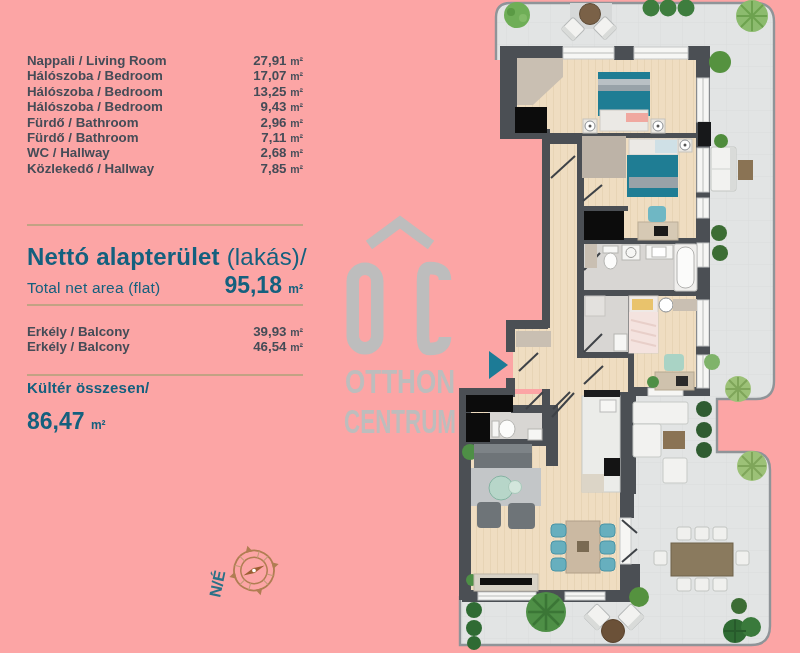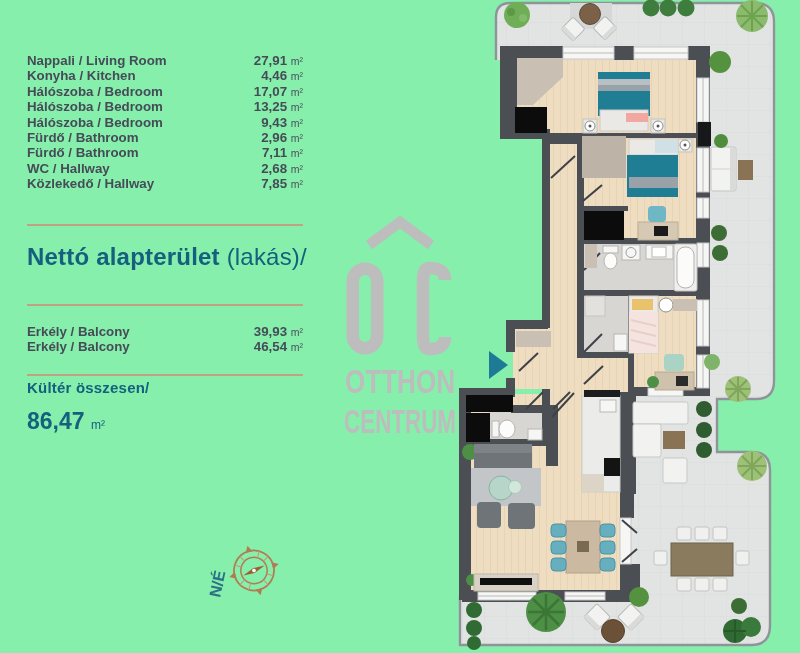--- a/index.html
+++ b/index.html
@@ -1,44 +1,40 @@
 <!DOCTYPE html>
 <html><head>
 <meta charset="utf-8">
 <style>
   html,body{margin:0;padding:0;background:#fff;}
-  .page{position:relative;width:800px;height:653px;background:#86efac;overflow:hidden;
+  .page{position:relative;width:800px;height:653px;background:#fca5a5;overflow:hidden;
         font-family:"Liberation Sans", sans-serif;}
   .rows{position:absolute;left:27px;top:53px;width:276px;color:#3f4650;}
   .row{display:flex;justify-content:space-between;align-items:baseline;height:15.4px;
        font-size:13.3px;font-weight:700;letter-spacing:0px;color:#454c57;}
   .row .v{font-weight:700;font-size:13.3px;}
-  .row .u, .u2{font-weight:400;font-size:10.5px;color:#4a515c;}
+  .row .u, .u2{font-weight:700;font-size:10.5px;color:#4a515c;}
   .hr{position:absolute;left:27px;width:276px;height:2px;background:#c2a284;}
   .h1{position:absolute;left:27px;font-size:24px;font-weight:700;color:#14607e;letter-spacing:0.2px;}
   .h1 .lt{font-weight:400;}
   .sub{position:absolute;left:27px;width:276px;display:flex;justify-content:space-between;align-items:baseline;color:#14607e;}
   .sub .lbl{font-size:15.5px;font-weight:400;letter-spacing:0.2px;}
   .sub .big{font-size:23px;font-weight:700;}
   .sub .u2{color:#14607e;font-size:12px;}
 </style>
 </head>
 <body>
 <div class="page">
 
 <div class="rows">
   <div class="row">
         <span>Nappali / Living Room</span>
         <span class="v">27,91&nbsp;<span class="u">m²</span></span>
       </div>
   <div class="row">
-        <span>Konyha / Kitchen</span>
-        <span class="v">4,46&nbsp;<span class="u">m²</span></span>
-      </div>
-  <div class="row">
         <span>Hálószoba / Bedroom</span>
         <span class="v">17,07&nbsp;<span class="u">m²</span></span>
       </div>
   <div class="row">
         <span>Hálószoba / Bedroom</span>
         <span class="v">13,25&nbsp;<span class="u">m²</span></span>
       </div>
   <div class="row">
         <span>Hálószoba / Bedroom</span>
         <span class="v">9,43&nbsp;<span class="u">m²</span></span>
@@ -58,20 +54,24 @@
   <div class="row">
         <span>Közlekedő / Hallway</span>
         <span class="v">7,85&nbsp;<span class="u">m²</span></span>
       </div>
 </div>
 
 <div class="hr" style="top:224px;"></div>
 
 <div class="h1" style="top:243px;">Nettó alapterület <span class="lt">(lakás)/</span></div>
 
+<div class="sub" style="top:272px;">
+      <span class="lbl">Total net area (flat)</span>
+      <span class="big">95,18&nbsp;<span class="u2">m²</span></span>
+    </div>
 
 <div class="hr" style="top:304px;"></div>
 
 <div class="rows" style="top:324px;height:32px;text-align:center;">
   <div class="row">
         <span>Erkély / Balcony</span>
         <span class="v">39,93&nbsp;<span class="u">m²</span></span>
       </div>
   <div class="row">
         <span>Erkély / Balcony</span>

